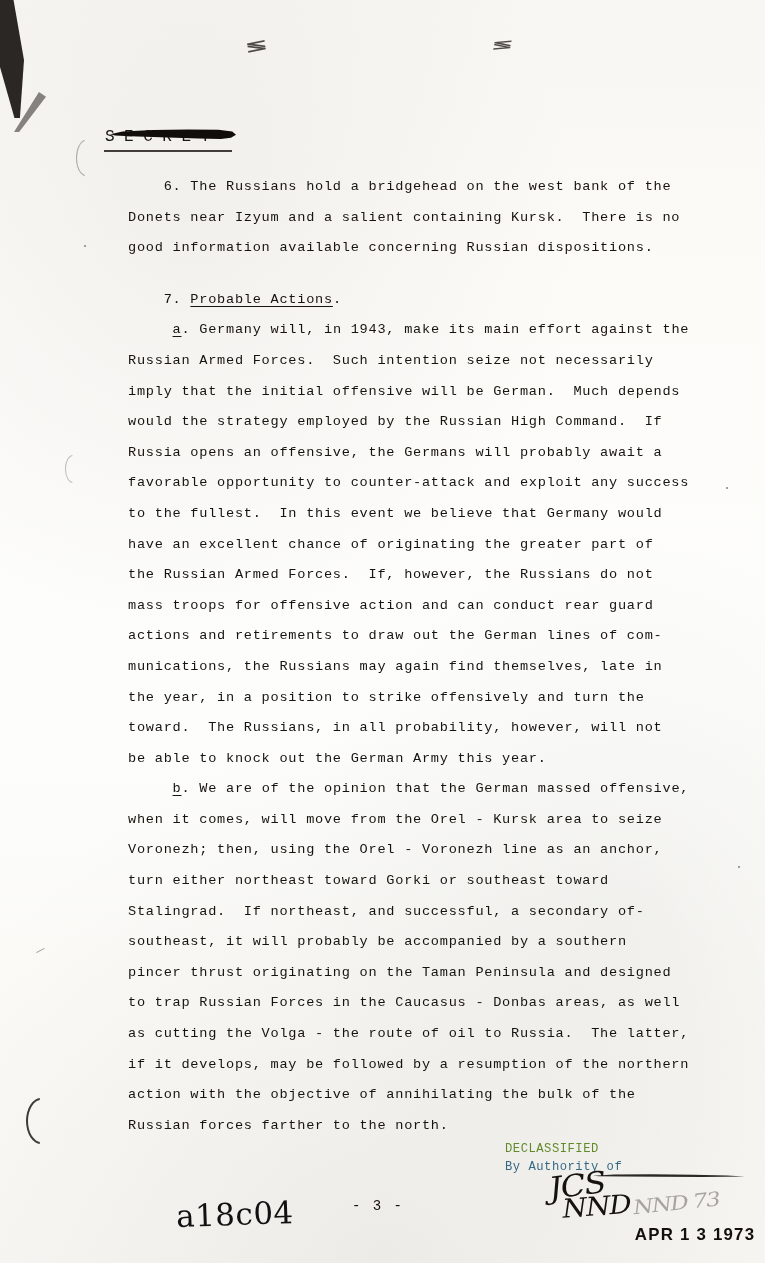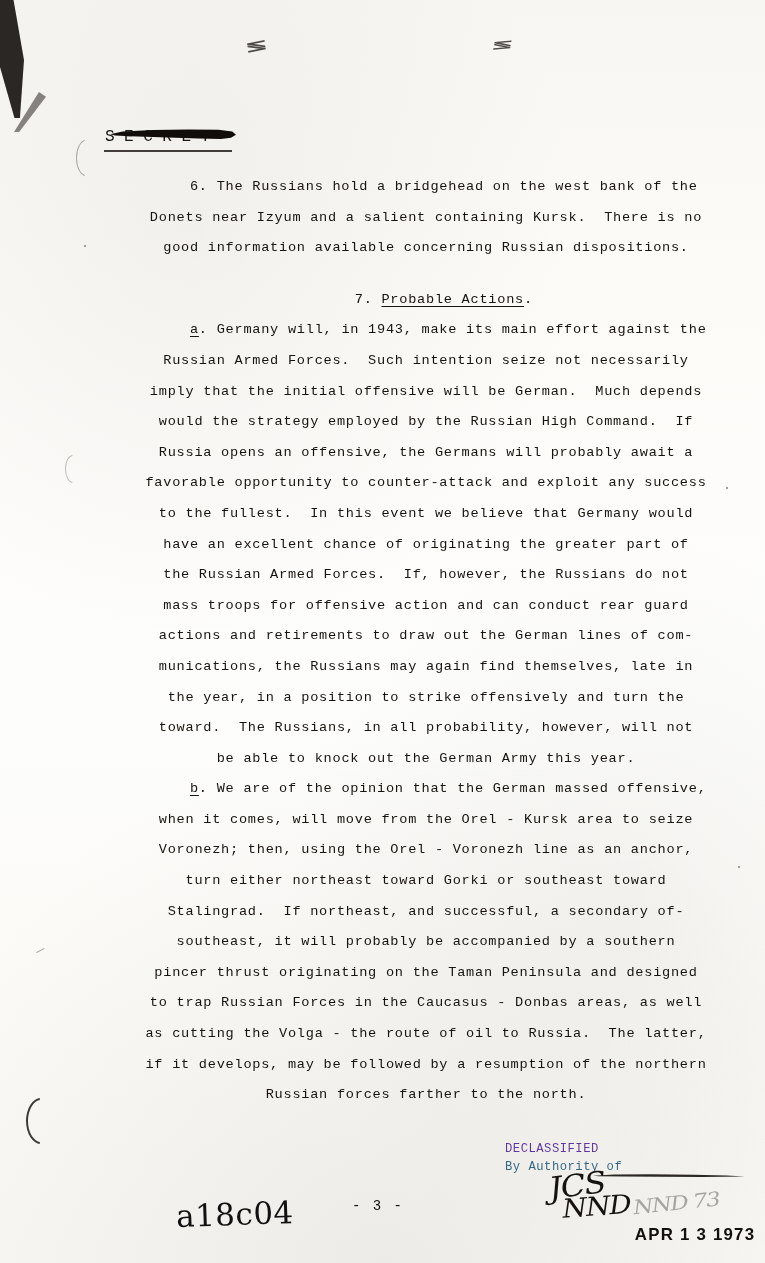--- a/index.html
+++ b/index.html
@@ -140,21 +140,20 @@
     background: #221d19;
     opacity: 0.85;
   }
 
   
   .body {
     position: absolute;
     left: 128px;
     top: 172px;
     width: 596px;
-    text-align: center;
   }
   .line {
     font-size: 13.6px;
     line-height: 30.6px;
     letter-spacing: 0.75px;
     white-space: pre;
     color: #17130f;
   }
   .line.gap-before { margin-top: 21px; }
   .line .u { text-decoration: underline; text-underline-offset: 2.5px; }
@@ -166,21 +165,21 @@
     top: 1142px;
     width: 252px;
     height: 110px;
   }
   .declass .l1 {
     position: absolute;
     left: 0px;
     top: 0px;
     font-size: 12.2px;
     letter-spacing: 0.5px;
-    color: #4c1d95;
+    color: #4d7c0f;
     opacity: 0.88;
     white-space: nowrap;
   }
   .declass .l2 {
     position: absolute;
     left: 0px;
     top: 18px;
     font-size: 12.2px;
     letter-spacing: 0.5px;
     color: #0c4a6e;
@@ -315,20 +314,21 @@
     <div class="line"><span>     </span><span class="u">b</span><span>. We are of the opinion that the German massed offensive,</span></div>
     <div class="line">when it comes, will move from the Orel - Kursk area to seize</div>
     <div class="line">Voronezh; then, using the Orel - Voronezh line as an anchor,</div>
     <div class="line">turn either northeast toward Gorki or southeast toward</div>
     <div class="line">Stalingrad.  If northeast, and successful, a secondary of-</div>
     <div class="line">southeast, it will probably be accompanied by a southern</div>
     <div class="line">pincer thrust originating on the Taman Peninsula and designed</div>
     <div class="line">to trap Russian Forces in the Caucasus - Donbas areas, as well</div>
     <div class="line">as cutting the Volga - the route of oil to Russia.  The latter,</div>
     <div class="line">if it develops, may be followed by a resumption of the northern</div>
+    <div class="line">action with the objective of annihilating the bulk of the</div>
     <div class="line">Russian forces farther to the north.</div>
 
   </div>
 
   <div class="declass">
     <div class="l1">DECLASSIFIED</div>
     <div class="l2">By Authority of</div>
     <div class="rule"></div>
     <div class="signature"><span>JCS</span><span class="second">NND</span></div>
     <div class="scribble">NND 73</div>

